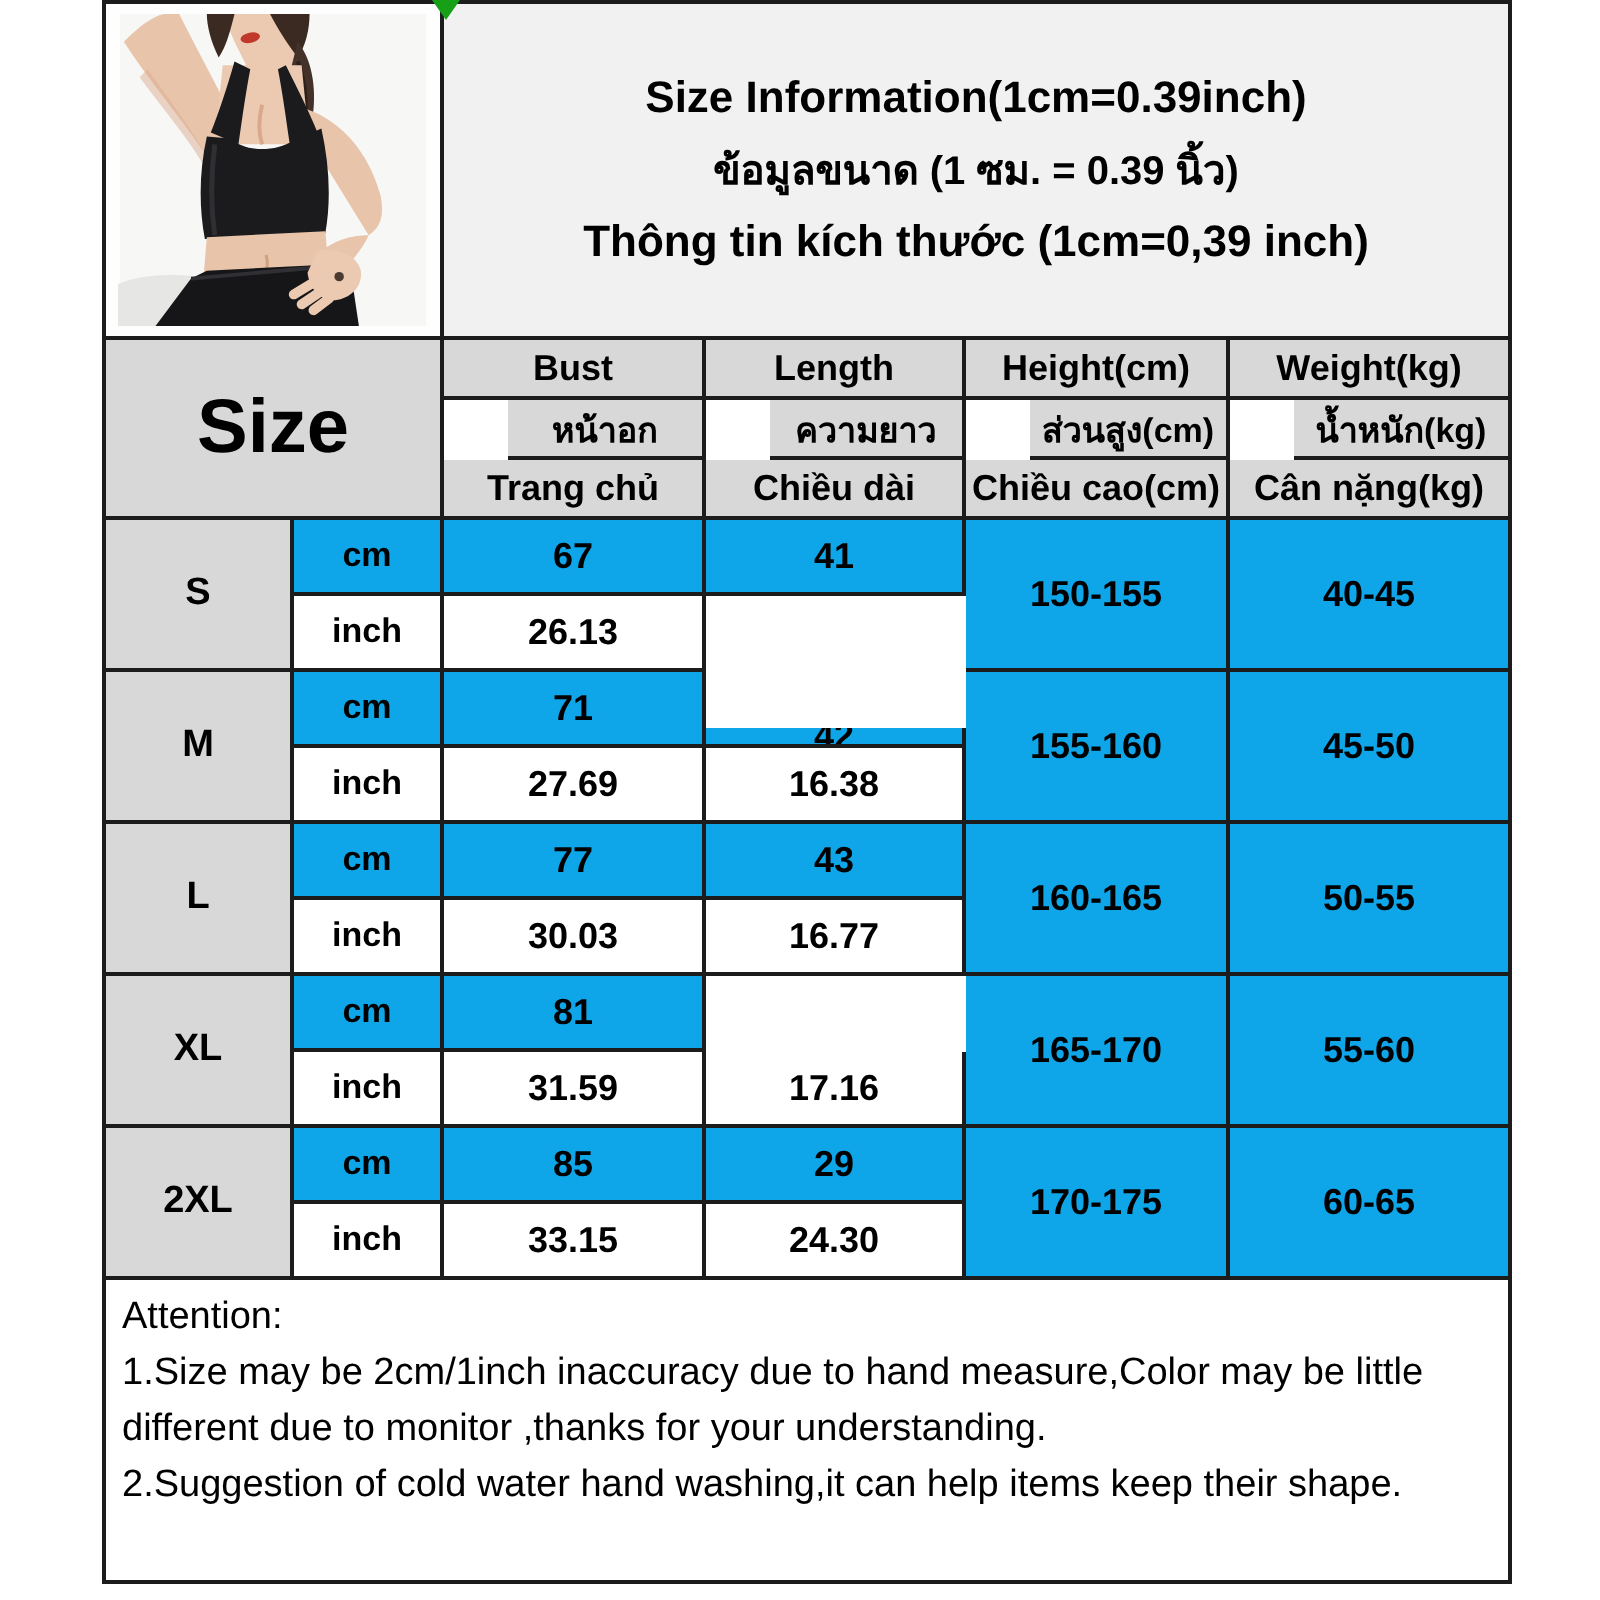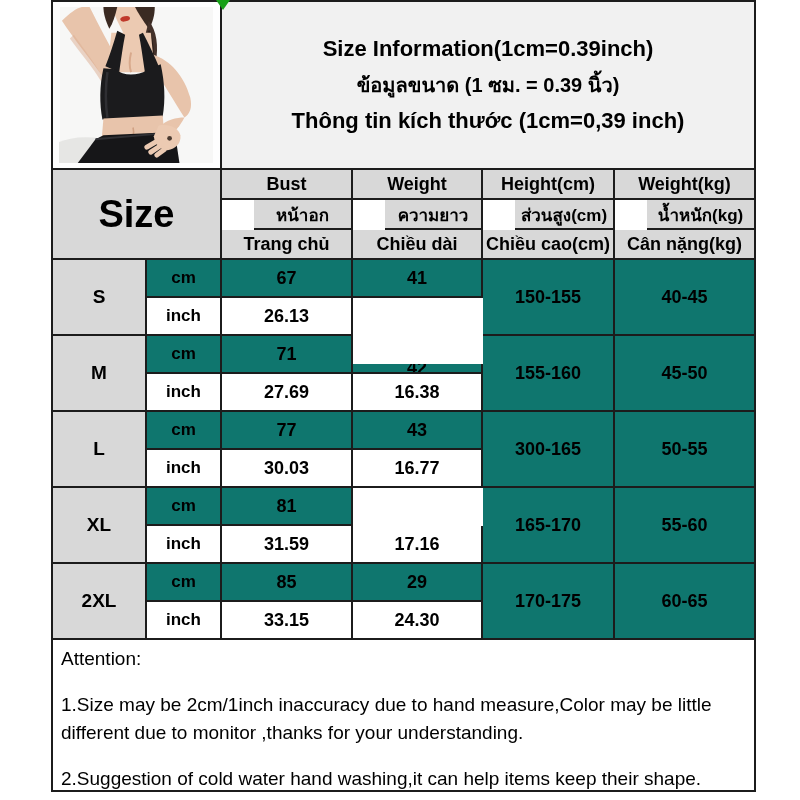--- a/index.html
+++ b/index.html
@@ -15,37 +15,37 @@
     grid-template-rows:168px 30px 30px 30px 38px 38px 38px 38px 38px 38px 38px 38px 38px 38px 152px;
     border-top:2px solid #1c1c1c;border-left:2px solid #1c1c1c;
     background:#fff;
   }
   .cell{
     border-right:2px solid #1c1c1c;border-bottom:2px solid #1c1c1c;
     box-sizing:border-box;display:flex;align-items:center;justify-content:center;
     text-align:center;overflow:hidden;
   }
   .g{background:#d8d8d8;}
-  .lg{background:#0f766e;text-align:center;}
+  .lg{background:#0ea5e9;text-align:center;}
   .w{background:#ffffff;}
   .tbg{background:#f1f1f1;}
   .photo-cell{grid-column:1/3;grid-row:1;background:#fefefe;padding:4px 6px;}
   .title-cell{grid-column:3/7;grid-row:1;flex-direction:column;gap:7px;}
   .title-en,.title-vi{font-size:22px;font-weight:bold;}
   .title-th{font-size:20px;font-weight:bold;}
   .size-head{grid-column:1/3;grid-row:2/5;font-size:38px;font-weight:bold;}
   .hdr{font-size:18px;font-weight:bold;}
   .hdr-th{font-size:17px;font-weight:bold;margin-left:32px;}
   .val{font-size:18px;font-weight:bold;}
   .szl{font-size:19px;font-weight:bold;}
   .unit{font-size:17px;font-weight:bold;}
   .attention{
     grid-column:1/7;grid-row:15;align-items:flex-start;justify-content:flex-start;
     flex-direction:column;text-align:left;padding:5px 8px;box-sizing:border-box;
-    font-size:19px;line-height:28px;font-weight:400;gap:18px;
+    font-size:19px;line-height:28px;font-weight:400;
   }
   .corner-flag{
     position:absolute;left:216px;top:0;width:0;height:0;
     border-left:7px solid transparent;border-right:7px solid transparent;
     border-top:10px solid #17a017;
   }
   svg{display:block;}
 </style>
 </head>
 <body>
@@ -95,21 +95,21 @@
 
     <div class="cell title-cell tbg">
       <div class="title-en">Size Information(1cm=0.39inch)</div>
       <div class="title-th">ข้อมูลขนาด (1 ซม. = 0.39 นิ้ว)</div>
       <div class="title-vi">Thông tin kích thước (1cm=0,39 inch)</div>
     </div>
 
     <div class="cell size-head g" style="grid-column:1/3;grid-row:2/5;">Size</div>
 
     <div class="cell hdr g" style="grid-column:3;grid-row:2;">Bust</div>
-    <div class="cell hdr g" style="grid-column:4;grid-row:2;">Weight</div>
+    <div class="cell hdr g" style="grid-column:4;grid-row:2;">Length</div>
     <div class="cell hdr g" style="grid-column:5;grid-row:2;">Height(cm)</div>
     <div class="cell hdr g" style="grid-column:6;grid-row:2;">Weight(kg)</div>
 
     <div class="cell hdr-th g" style="grid-column:3;grid-row:3;">หน้าอก</div>
     <div class="cell hdr-th g" style="grid-column:4;grid-row:3;">ความยาว</div>
     <div class="cell hdr-th g" style="grid-column:5;grid-row:3;">ส่วนสูง(cm)</div>
     <div class="cell hdr-th g" style="grid-column:6;grid-row:3;">น้ำหนัก(kg)</div>
 
     <div class="cell hdr g" style="grid-column:3;grid-row:4;">Trang chủ</div>
     <div class="cell hdr g" style="grid-column:4;grid-row:4;">Chiều dài</div>
@@ -132,21 +132,21 @@
     <div class="cell val lg" style="grid-column:5;grid-row:7/9;">155-160</div>
     <div class="cell val lg" style="grid-column:6;grid-row:7/9;">45-50</div>
     <div class="cell unit w" style="grid-column:2;grid-row:8;">inch</div>
     <div class="cell val w" style="grid-column:3;grid-row:8;">27.69</div>
     <div class="cell val w" style="grid-column:4;grid-row:8;">16.38</div>
 
     <div class="cell szl g" style="grid-column:1;grid-row:9/11;">L</div>
     <div class="cell unit lg" style="grid-column:2;grid-row:9;">cm</div>
     <div class="cell val lg" style="grid-column:3;grid-row:9;">77</div>
     <div class="cell val lg" style="grid-column:4;grid-row:9;">43</div>
-    <div class="cell val lg" style="grid-column:5;grid-row:9/11;">300-165</div>
+    <div class="cell val lg" style="grid-column:5;grid-row:9/11;">160-165</div>
     <div class="cell val lg" style="grid-column:6;grid-row:9/11;">50-55</div>
     <div class="cell unit w" style="grid-column:2;grid-row:10;">inch</div>
     <div class="cell val w" style="grid-column:3;grid-row:10;">30.03</div>
     <div class="cell val w" style="grid-column:4;grid-row:10;">16.77</div>
 
     <div class="cell szl g" style="grid-column:1;grid-row:11/13;">XL</div>
     <div class="cell unit lg" style="grid-column:2;grid-row:11;">cm</div>
     <div class="cell val lg" style="grid-column:3;grid-row:11;">81</div>
     <div class="cell val lg" style="grid-column:5;grid-row:11/13;">165-170</div>
     <div class="cell val lg" style="grid-column:6;grid-row:11/13;">55-60</div>

